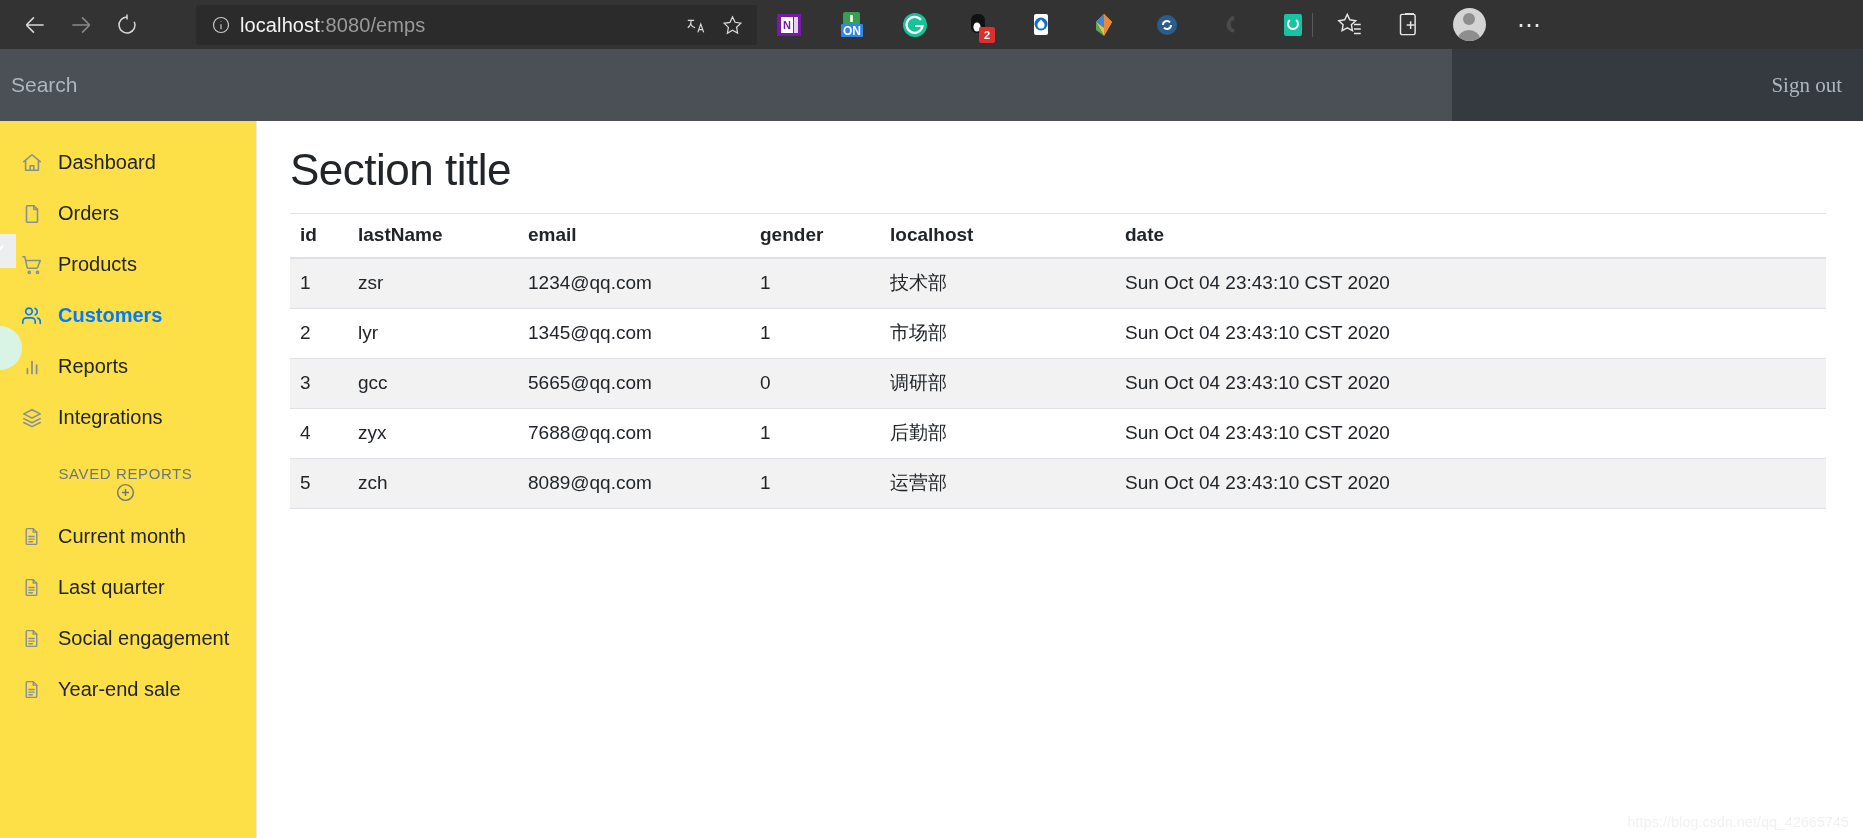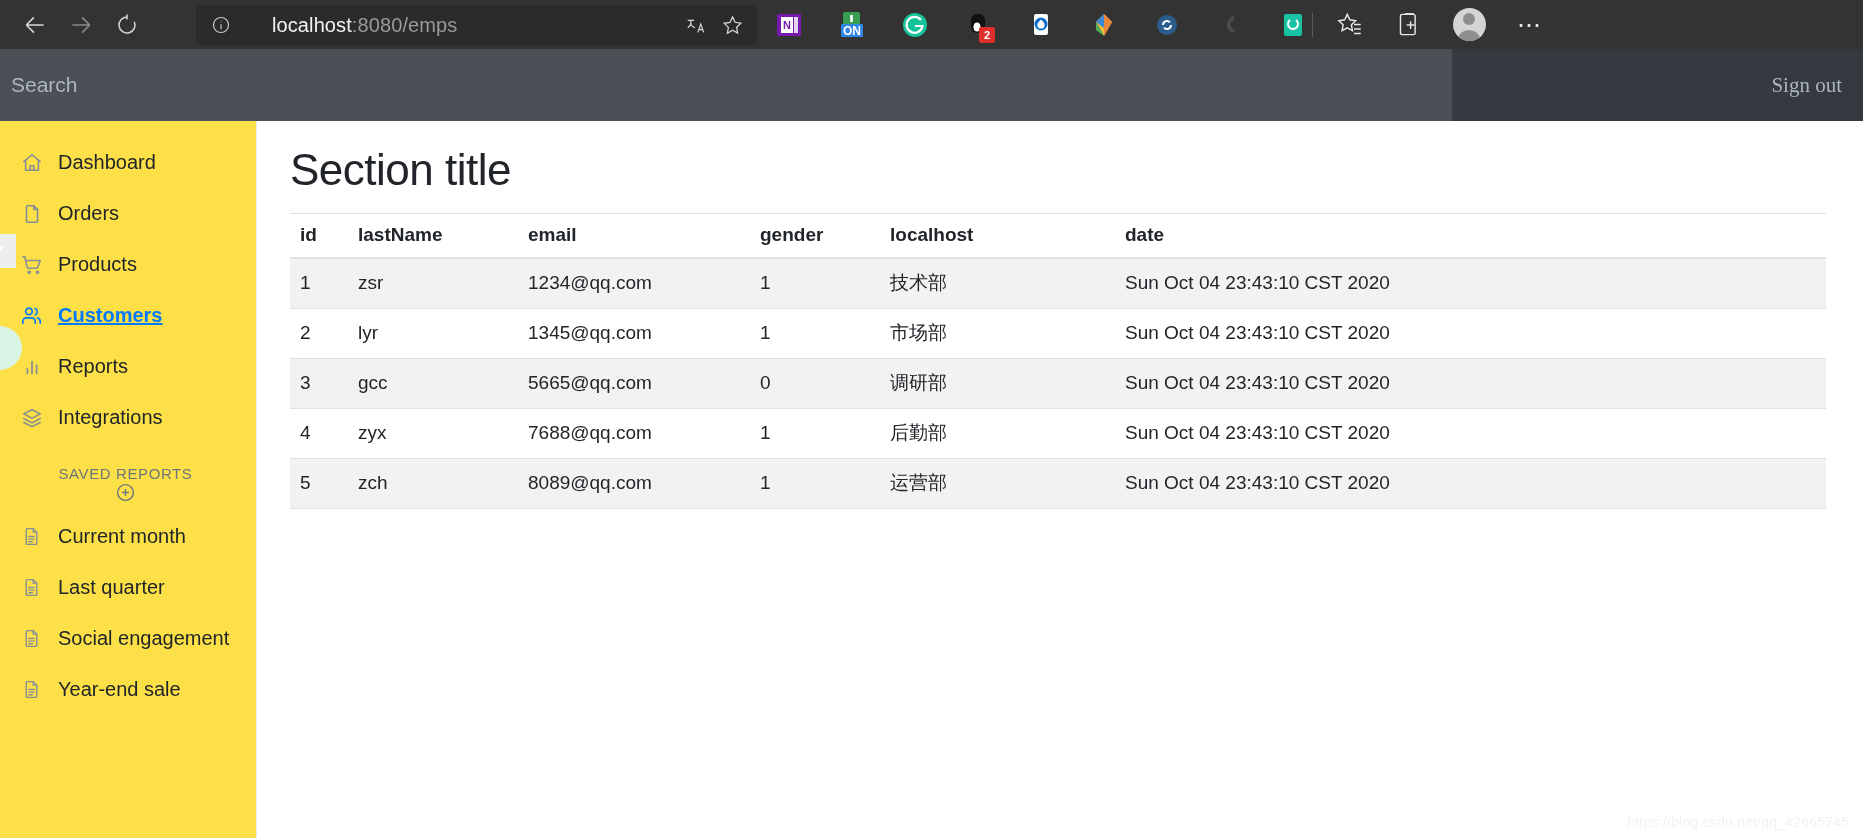--- a/index.html
+++ b/index.html
@@ -23,21 +23,21 @@
     color: #d8d8d8;
   }
   .nav-btn svg { display:block; }
   .nav-back { margin-left: 12px; }
 
   .urlbar {
     position: absolute; left: 196px; top: 5px;
     width: 561px; height: 40px;
     background: #2b2b2b;
     border-radius: 3px;
-    display: flex; align-items: center; gap: 32px;
+    display: flex; align-items: center;
   }
   .url-info { margin-left: 12px; width: 26px; display:flex; align-items:center; justify-content:center; color:#c9c9c9; }
   .url-text {
     margin-left: 6px;
     font-size: 20px;
     color: #f3f3f3;
     white-space: nowrap;
     letter-spacing: 0.1px;
   }
   .url-text .dim { color: #9a9a9a; }
@@ -132,21 +132,21 @@
   }
   .side-item {
     display: flex; align-items: center;
     height: 51px;
     padding-left: 17px;
     color: #212529;
     font-size: 20px;
     text-decoration: none;
     cursor: pointer;
   }
-  .side-item.active { color: #007bff; font-weight: 600; text-decoration: underline; }
+  .side-item.active { color: #007bff; font-weight: 600; }
   .side-icon {
     width: 29px; height: 26px;
     display: flex; align-items: center; justify-content: center;
     margin-right: 12px;
     color: #868e96;
   }
   .side-item.active .side-icon { color: #007bff; }
   .side-heading {
     display: flex; align-items: center; justify-content: space-between;
     padding: 22px 22px 8px 17px;

